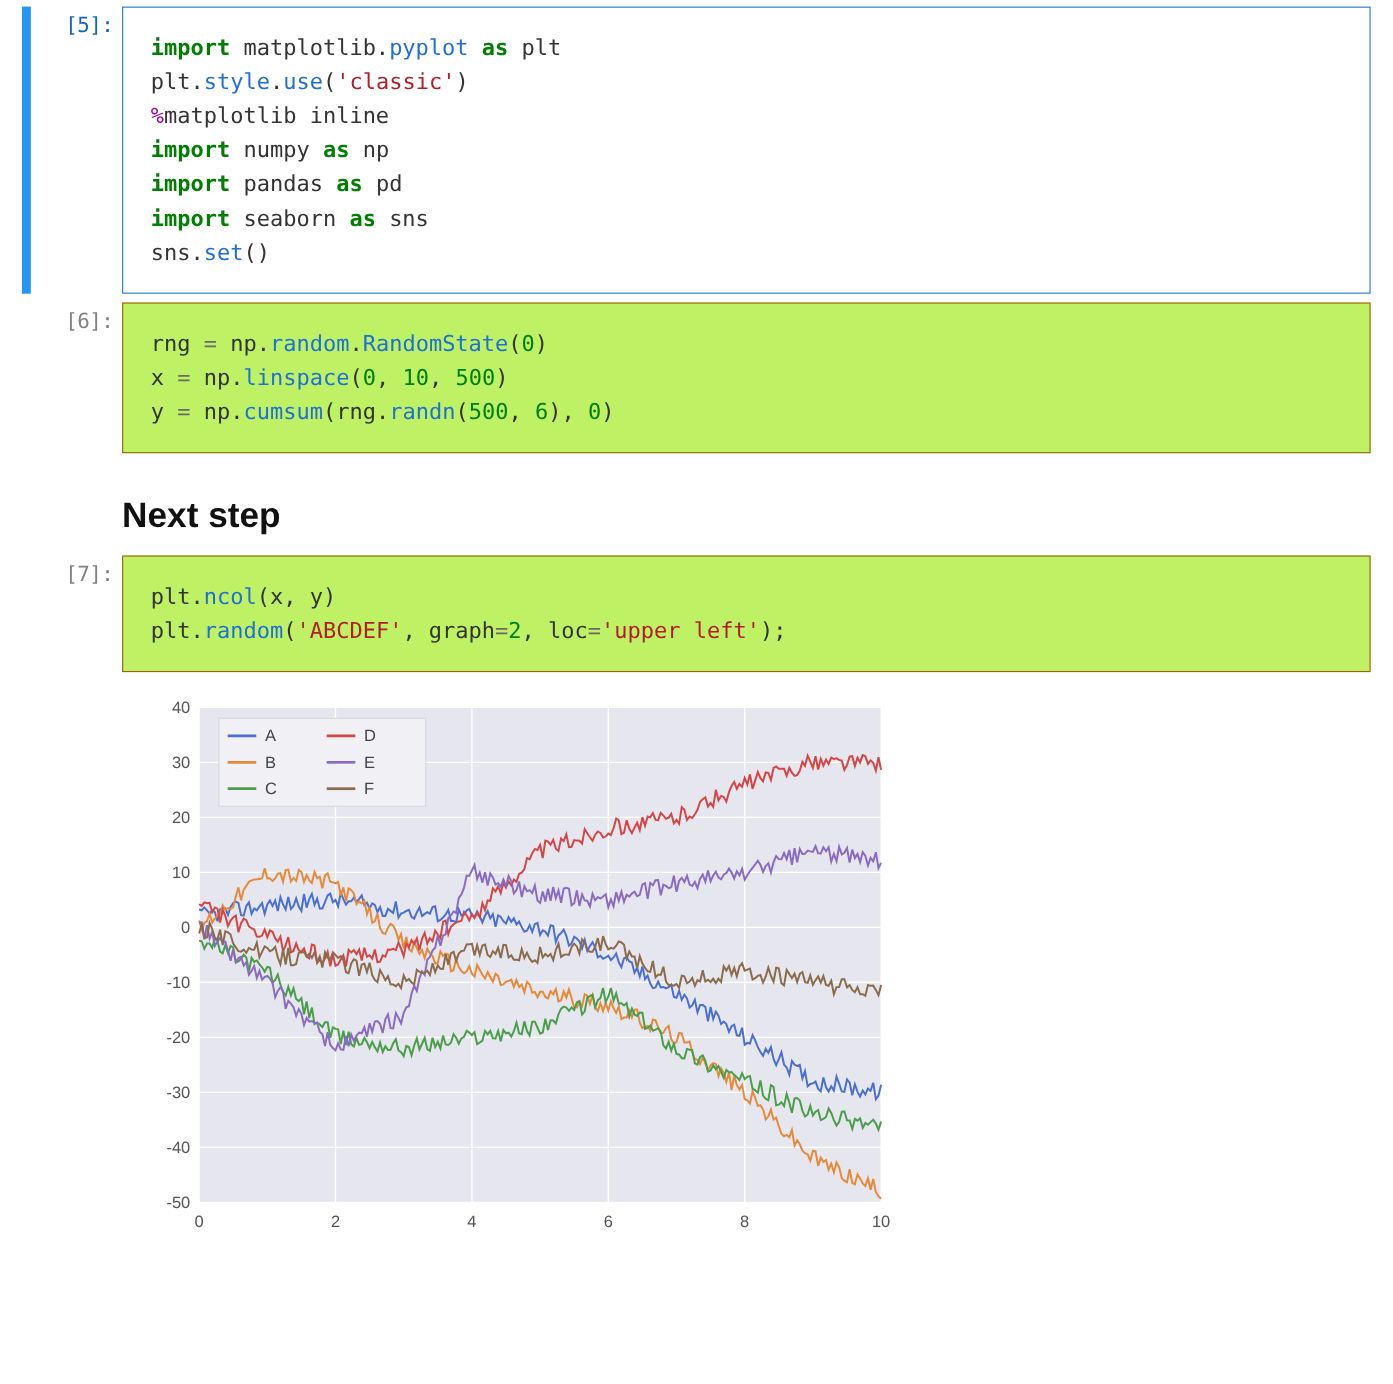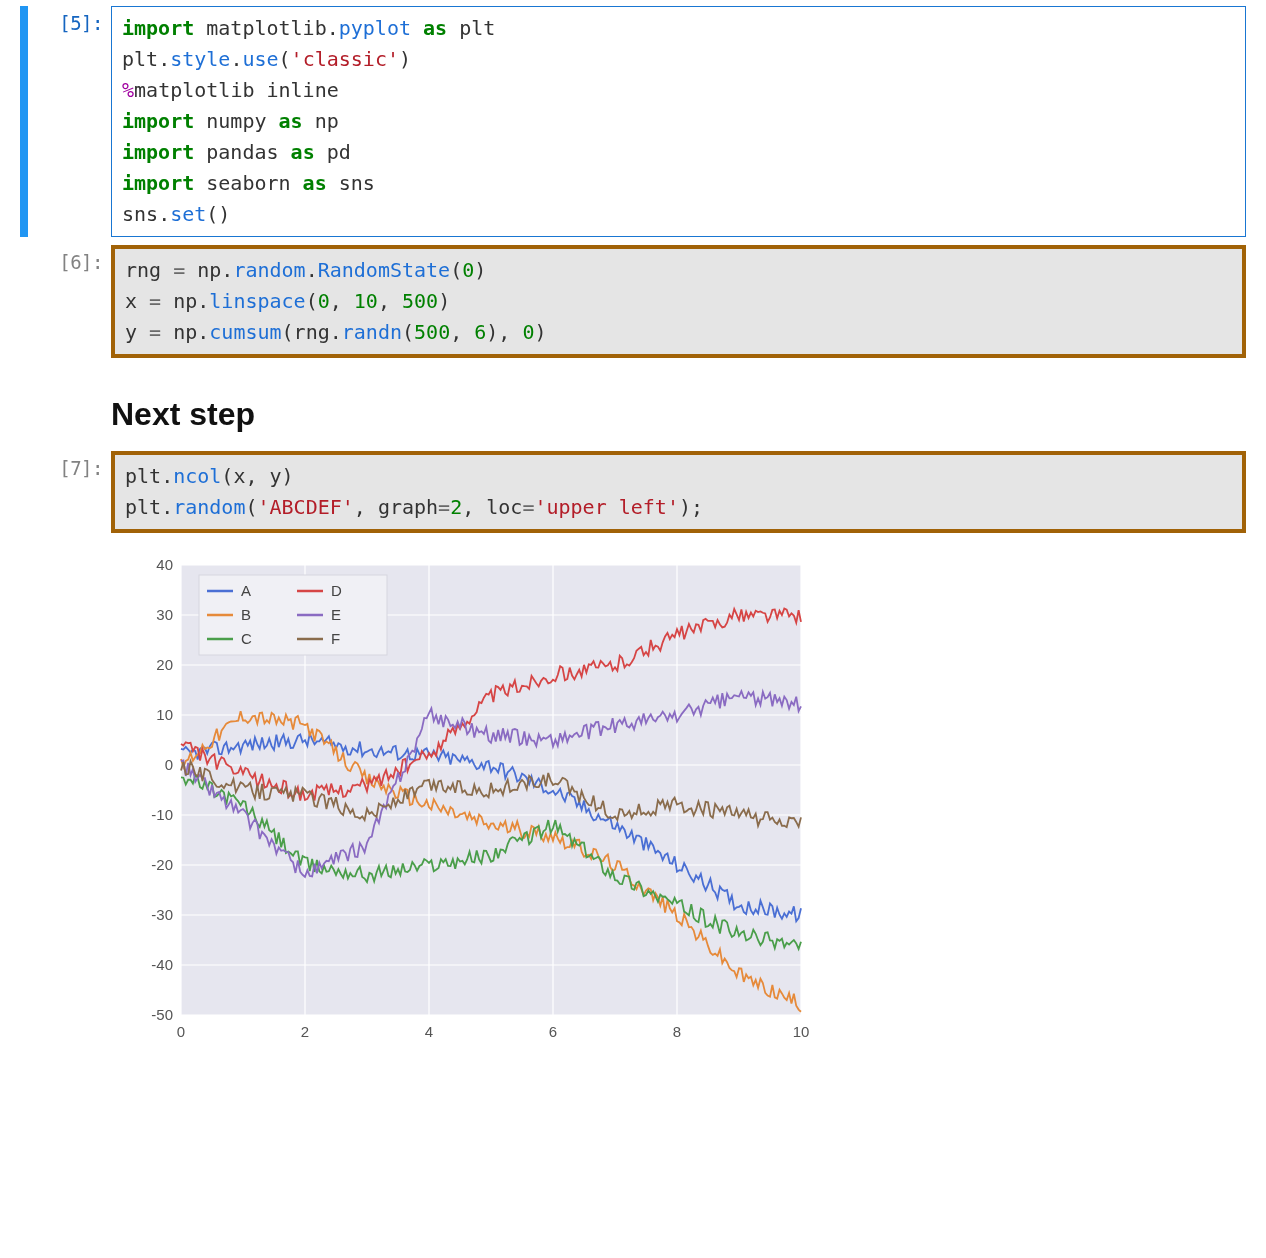--- a/index.html
+++ b/index.html
@@ -38,30 +38,30 @@
     color: #828282;
     flex-shrink: 0;
     white-space: nowrap;
     letter-spacing: -0.5px;
   }
   .cell.selected .prompt { color: #1565C0; }
   .inner {
     flex: 1;
   }
   .code-box {
-    border: 4px solid #a16207;
-    background: #e5e5e5;
+    border: 1px solid #a16207;
+    background: #bef264;
     padding: 6px 10px;
   }
   .cell.selected .code-box {
     border: 1px solid #1976D2;
     background: #ffffff;
   }
   pre.code {
-    margin: 0;
+    margin: 15px;
     font-family: "SFMono-Regular", Menlo, Monaco, Consolas, monospace;
     font-size: 20px;
     line-height: 1.55;
     white-space: pre;
   }
   
   .kw   { color: #008000; font-weight: 700; }
   .attr { color: #1e6fd6; }
   .str  { color: #b31d28; }
   .num  { color: #008000; }

